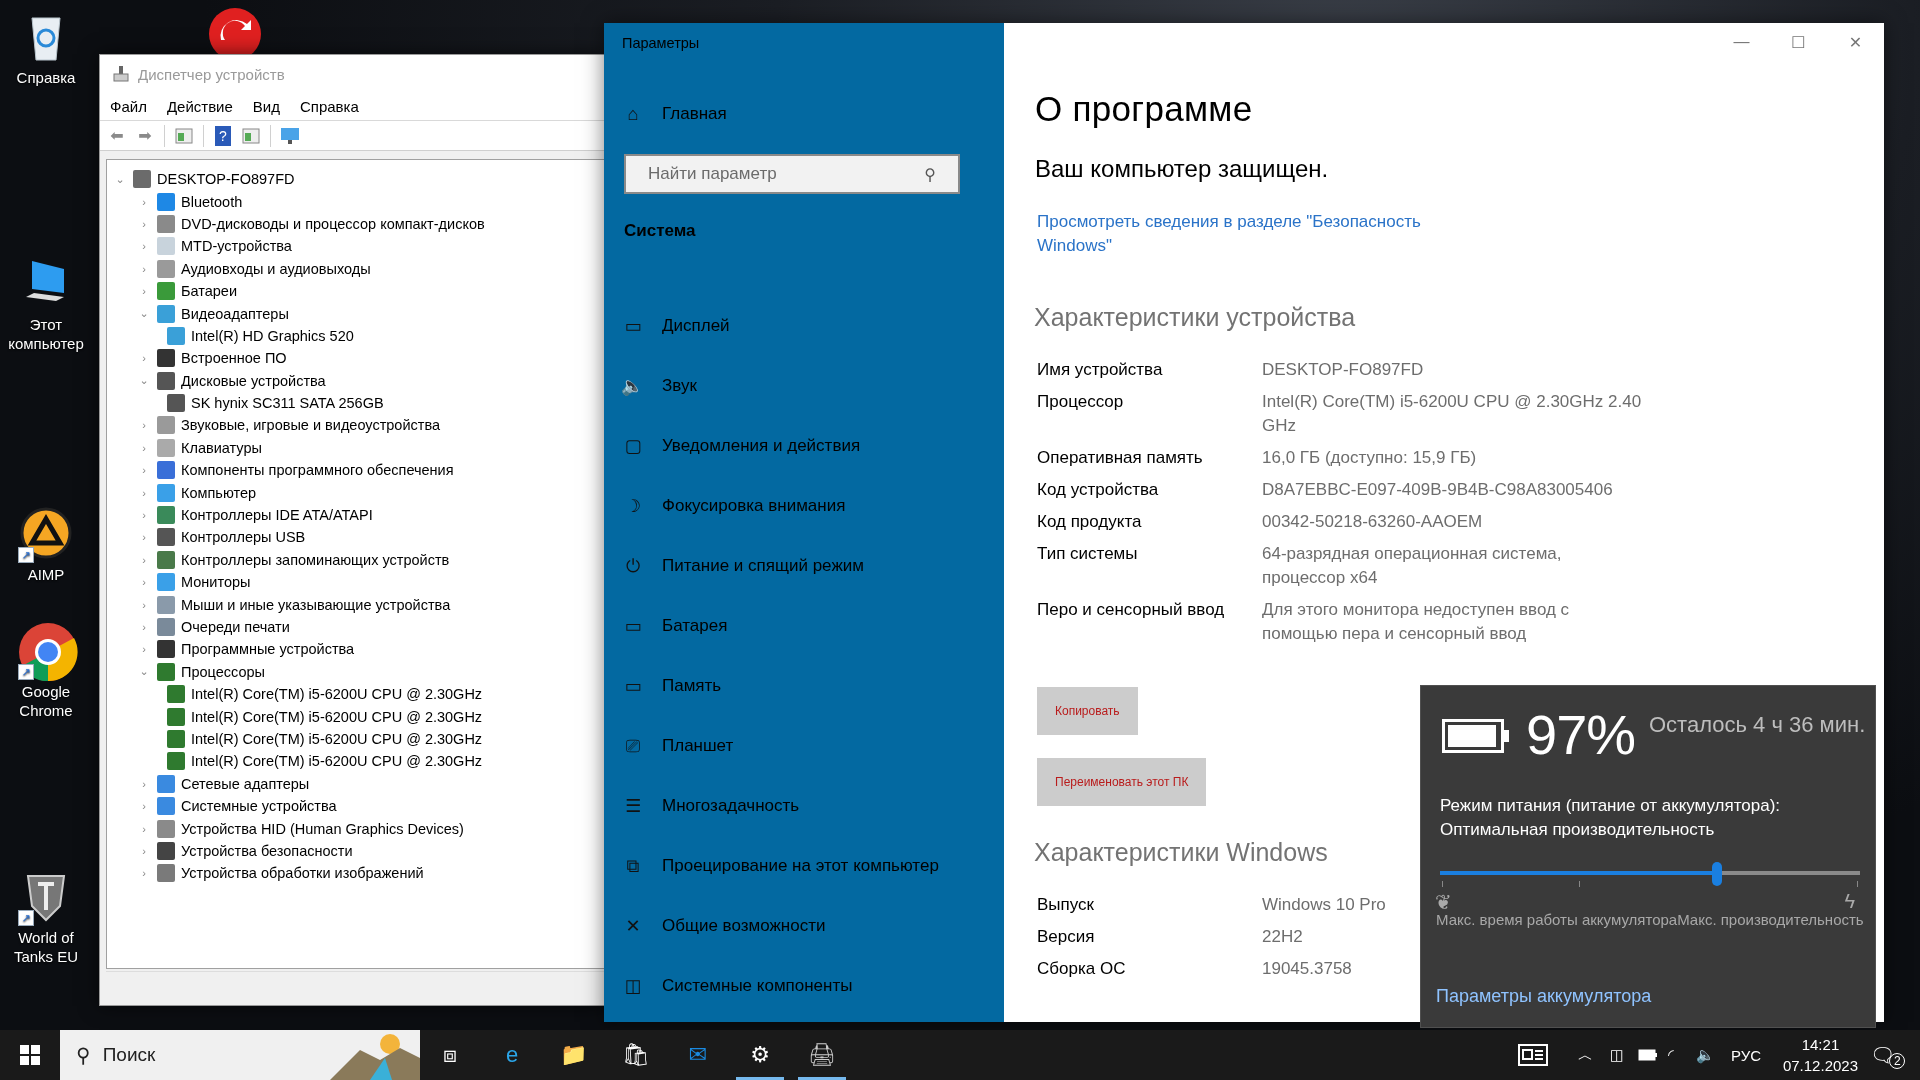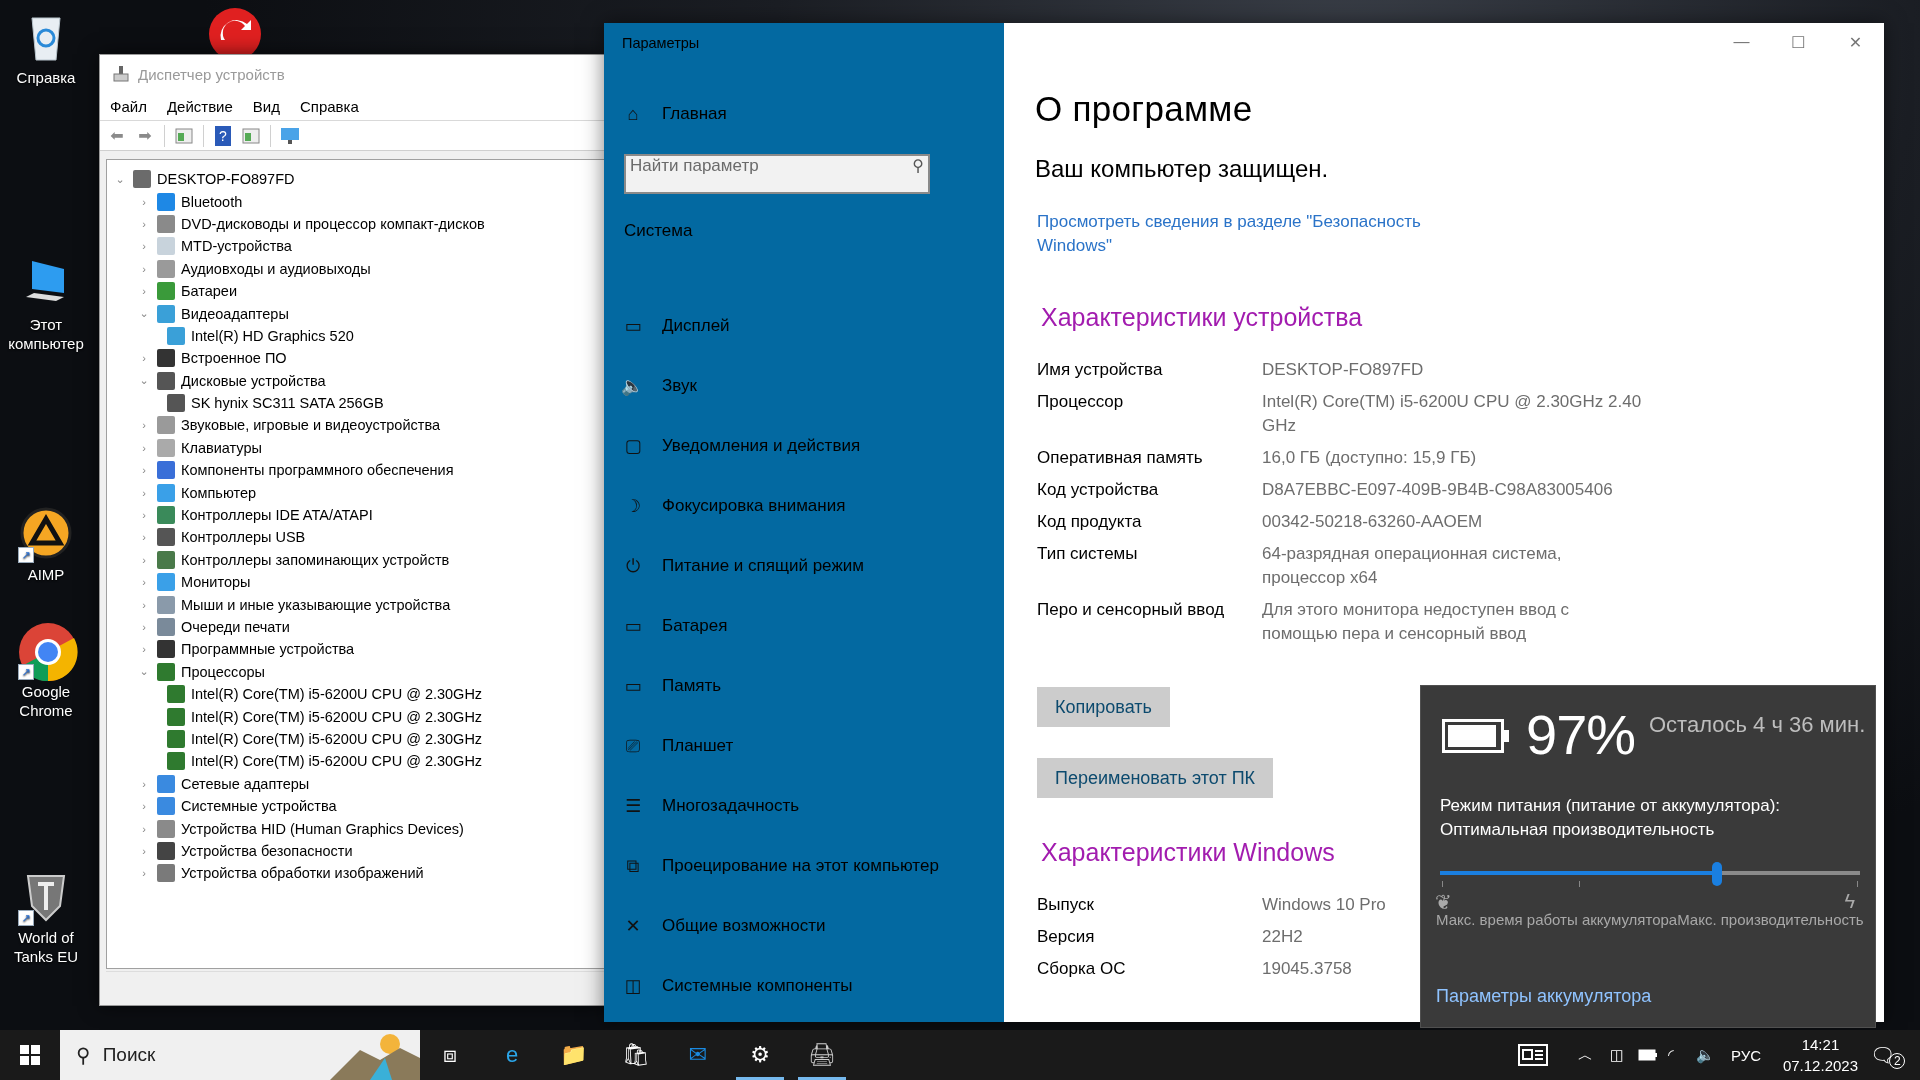--- a/index.html
+++ b/index.html
@@ -30,37 +30,37 @@
 .l0{padding-left:0}
 .l1{padding-left:24px}
 .l2{padding-left:48px}
 
 
 #settings{left:604px;top:23px;width:1280px;height:999px;background:#fff;box-shadow:0 0 20px rgba(0,0,0,.5)}
 #settings .side{position:absolute;left:0;top:0;width:400px;height:100%;background:#0369a1}
 #settings .apptitle{position:absolute;left:18px;top:12px;font-size:14.5px;color:#000}
 .side-home{position:absolute;left:18px;top:80px;display:flex;align-items:center;font-size:17px;color:#000}
 .side-icon{width:22px;height:22px;display:flex;align-items:center;justify-content:center;font-size:18px;color:#111;margin-right:18px}
-.side-search{position:absolute;left:20px;top:131px;width:306px;height:40px;border:2px solid #8a8a8a;background:#f2f2f2;display:flex;padding:0 4px;font-size:17px;color:#6b6b6b;justify-content:space-between}
-.side-section{position:absolute;left:20px;top:198px;font-size:17px;font-weight:normal;color:#000}
+.side-search{position:absolute;left:20px;top:131px;width:336px;height:40px;border:2px solid #8a8a8a;background:#f2f2f2;display:flex;align-items:center;padding:0 22px;font-size:17px;color:#6b6b6b;justify-content:space-between}
+.side-section{position:absolute;left:20px;top:198px;font-size:17px;font-weight:bold;color:#000}
 .side-list{position:absolute;left:18px;top:265px}
 .side-item{height:60px;display:flex;align-items:center;font-size:17px;color:#000;margin-top:0}
 .side-item:first-child{height:30px}
 #settings .main{position:absolute;left:429px;top:0;right:0;height:100%}
 .winctl{position:absolute;top:0;right:0;display:flex}
 .winctl div{width:57px;height:38px;display:flex;align-items:center;justify-content:center;color:#777;font-size:16px}
 .h1{position:absolute;left:2px;top:66px;font-size:35px;color:#000;font-weight:normal;letter-spacing:.3px}
 .h2sec{position:absolute;left:2px;top:132px;font-size:24px;color:#000}
 .seclink{position:absolute;left:4px;top:187px;width:440px;font-size:17px;color:#2a73c8;line-height:24px}
-.h2{position:absolute;left:8px;font-size:25px;color:#a21caf}
+.h2{position:absolute;left:1px;font-size:25px;color:#737373}
 .specs{position:absolute;left:4px;width:640px;font-size:17px}
 .spec-row{display:flex;line-height:24px;margin-bottom:8px}
 .spec-row .k{width:225px;color:#000;flex:none}
 .spec-row .v{color:#6d6d6d;width:380px}
-.btn{position:absolute;left:4px;height:40px;background:#cccccc;font-size:18px;color:#0c4a6e;display:flex;align-items:center;padding:0 18px}
+.btn{position:absolute;left:4px;height:48px;background:#cccccc;font-size:12px;color:#b91c1c;display:flex;align-items:center;padding:0 18px}
 
 
 #battery{left:1420px;top:685px;width:456px;height:343px;background:#3a3a3a;border:1px solid #505050;color:#fff}
 .bat-icon{position:absolute;left:21px;top:33px;width:62px;height:34px;border:3px solid #fff}
 .bat-icon::after{content:"";position:absolute;right:-8px;top:8px;width:5px;height:12px;background:#fff}
 .bat-fill{position:absolute;left:3px;top:3px;bottom:3px;background:#fff}
 .bat-pct{position:absolute;left:105px;top:16px;font-size:56px;font-weight:300;color:#fff;letter-spacing:-1px}
 .bat-remain{position:absolute;left:228px;top:26px;font-size:22px;color:#bdbdbd}
 .bat-mode{position:absolute;left:19px;top:108px;font-size:17px;line-height:24px;color:#fff}
 .bat-slider{position:absolute;left:19px;top:176px;width:420px;height:30px}

